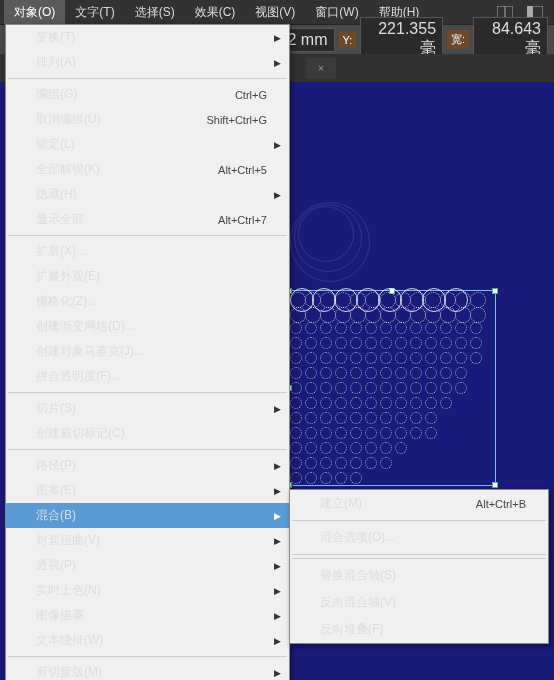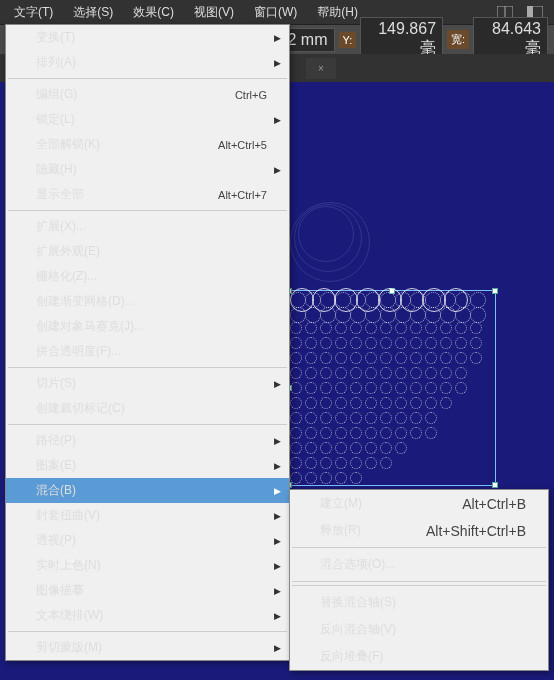--- a/index.html
+++ b/index.html
@@ -23,30 +23,31 @@
 .dropdown{position:absolute;left:5px;top:24px;width:285px;background:#f0f0f0;border:1px solid #888;box-shadow:2px 2px 6px rgba(0,0,0,.4);z-index:10}
 .dropdown .item{display:flex;align-items:center;padding:4px 22px 4px 30px;color:#222;cursor:default;position:relative}
 .dropdown .item.highlight{background:#5b9bd5;color:#fff}
 .dropdown .item .sc{margin-left:auto;color:#444;font-size:11px}
 .dropdown .item.disabled{color:#999}
 .dropdown .item .arrow{position:absolute;right:8px;font-size:9px;color:#333}
 .dropdown .item.highlight .arrow{color:#fff}
 .dropdown .sep{height:1px;background:#ccc;margin:3px 2px}
 .submenu{position:absolute;left:289px;top:489px;width:260px;background:#f0f0f0;border:1px solid #888;box-shadow:2px 2px 6px rgba(0,0,0,.4);z-index:11}
 .submenu .item{display:flex;align-items:center;padding:5px 22px 5px 30px;color:#222;cursor:default;position:relative}
-.submenu .item .sc{margin-left:auto;color:#444;font-size:14px}
+.submenu .item .sc{margin-left:auto;color:#444;font-size:11px}
 .submenu .item.highlight{background:#5b9bd5;color:#fff}
 .submenu .item.disabled{color:#999}
 .submenu .sep{height:1px;background:#ccc;margin:3px 2px}
 svg{display:block}
 </style>
 </head>
 <body>
 
 <div class="menubar">
+  <div class="menu active">对象(O)</div>
   <div class="menu">文字(T)</div>
   <div class="menu">选择(S)</div>
   <div class="menu">效果(C)</div>
   <div class="menu">视图(V)</div>
   <div class="menu">窗口(W)</div>
   <div class="menu">帮助(H)</div>
   <div class="spacer"></div>
   <div class="icon">
       <svg width="16" height="12">
         <rect x="0" y="0" width="16" height="12" fill="none" stroke="#aaa"></rect>
@@ -58,21 +59,21 @@
         <rect x="0" y="0" width="16" height="12" fill="none" stroke="#aaa"></rect>
         <rect x="0" y="0" width="6" height="12" fill="#aaa"></rect>
       </svg>
     </div>
 </div>
 
 <div class="toolbar">
   <div style="width:290px"></div>
   <div class="val">32 mm</div>
   <div class="lbl">Y:</div>
-  <div class="val">149.867 毫</div>
+  <div class="val">221.355 毫</div>
   <div class="lbl">宽:</div>
   <div class="val">84.643 毫</div>
 </div>
 
 <div class="tabbar">
   <div style="width:300px"></div>
   <div class="tab">
     <span class="x">×</span>
   </div>
 </div>
@@ -249,20 +250,24 @@
     <div class="item">
       <span>排列(A)</span>
       <span class="arrow">▶</span>
     </div>
     <div class="sep"></div>
     <div class="item">
       <span>编组(G)</span>
       <span class="sc">Ctrl+G</span>
     </div>
     <div class="item">
+      <span>取消编组(U)</span>
+      <span class="sc">Shift+Ctrl+G</span>
+    </div>
+    <div class="item">
       <span>锁定(L)</span>
       <span class="arrow">▶</span>
     </div>
     <div class="item">
       <span>全部解锁(K)</span>
       <span class="sc">Alt+Ctrl+5</span>
     </div>
     <div class="item">
       <span>隐藏(H)</span>
       <span class="arrow">▶</span>
@@ -335,24 +340,20 @@
     <div class="item">
       <span>剪切蒙版(M)</span>
       <span class="arrow">▶</span>
     </div>
   </div>
 <div class="submenu" id="sm">
     <div class="item">
       <span>建立(M)</span>
       <span class="sc">Alt+Ctrl+B</span>
     </div>
-    <div class="item">
-      <span>释放(R)</span>
-      <span class="sc">Alt+Shift+Ctrl+B</span>
-    </div>
     <div class="sep"></div>
     <div class="item">
       <span>混合选项(O)...</span>
     </div>
     <div class="sep"></div>
     <div class="sep"></div>
     <div class="item disabled">
       <span>替换混合轴(S)</span>
     </div>
     <div class="item">

